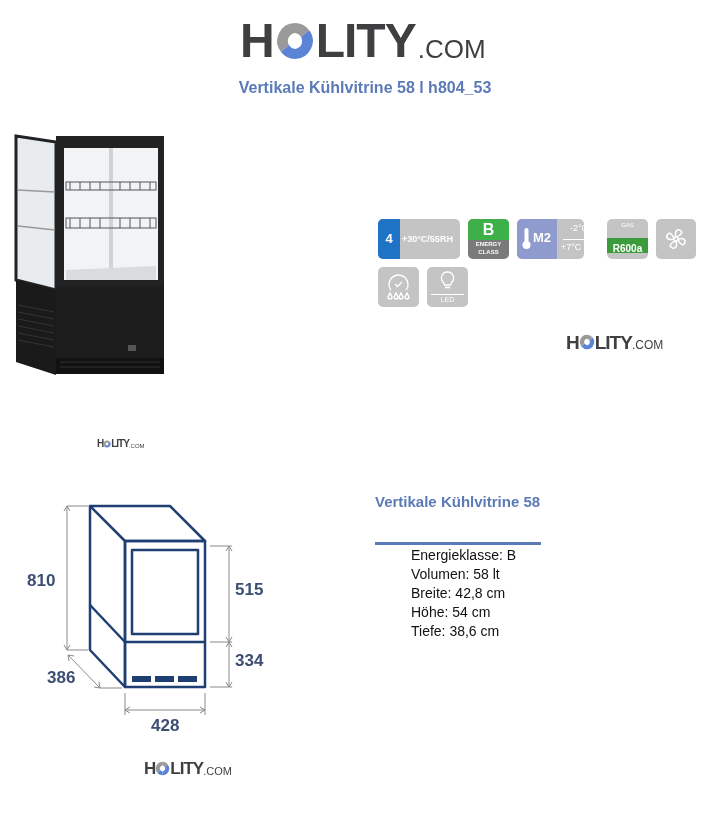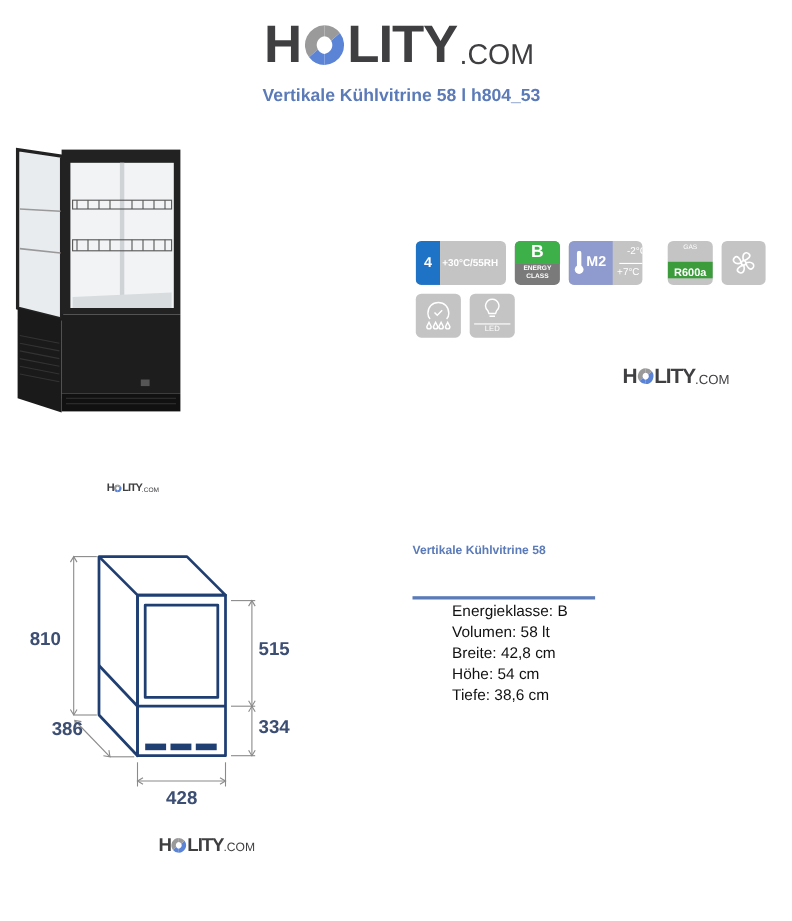--- a/index.html
+++ b/index.html
@@ -31,21 +31,21 @@
 
     .tiny-logo { font-size: 10px; line-height: 10px; }
     .tiny-logo .o { width: 8px; height: 8px; margin-bottom: 1px; }
     .tiny-logo .com { font-size: 6px; line-height: 6px; }
 
     .bottom-logo { font-size: 17px; line-height: 17px; }
     .bottom-logo .o { width: 15px; height: 15px; margin-bottom: 1px; }
     .bottom-logo .com { font-size: 11px; line-height: 11px; }
 
     .spec-title { left: 375px; top: 492px; width: 200px; color: #5b7ab8; font-weight: bold;
-                  font-size: 11px; line-height: 19px; }
+                  font-size: 15px; line-height: 19px; }
     .spec-line { left: 375px; top: 542px; width: 166px; height: 3px; background: #5b7ab8; }
     .spec-list { left: 375px; top: 546px; font-size: 14px; line-height: 19px; color: #111; }
     .spec-list div { white-space: nowrap; margin-left: 36px; }
 
     .dim-label { position: absolute; color: #3d4e73; font-size: 17px; font-weight: bold;
                  font-family: "Liberation Sans", sans-serif; }
   </style>
 </head>
 <body>
 
@@ -256,21 +256,21 @@
       <line x1="105" y1="193" x2="105" y2="215"></line>
       <line x1="185" y1="193" x2="185" y2="215"></line>
       <line x1="105" y1="210" x2="185" y2="210"></line>
       <polyline points="110,207 105,210 110,213"></polyline>
         <polyline points="180,207 185,210 180,213"></polyline>
     </g>
   </svg>
   <span class="dim-label" style="left:7px; top:71px;">810</span>
   <span class="dim-label" style="left:215px; top:80px;">515</span>
   <span class="dim-label" style="left:215px; top:151px;">334</span>
-  <span class="dim-label" style="left:27px; top:153px;">386</span>
+  <span class="dim-label" style="left:27px; top:168px;">386</span>
   <span class="dim-label" style="left:131px; top:216px;">428</span>
 </div>
 
 <div class="abs logo bottom-logo" style="left:144px; top:760px;">
   <span>H</span>
   <span class="o">
     <svg width="15" height="15" viewBox="0 0 40 40">
       <path d="M20 2 A18 18 0 0 0 6 31 L14 24 A8 8 0 0 1 20 12 Z" fill="#9a9a9a"></path>
       <path d="M20 38 A18 18 0 0 0 34 9 L26 16 A8 8 0 0 1 20 28 Z" fill="#5b83d6"></path>
       <path d="M6 31 A18 18 0 0 0 20 38 L20 28 A8 8 0 0 1 14 24 Z" fill="#5b83d6"></path>

